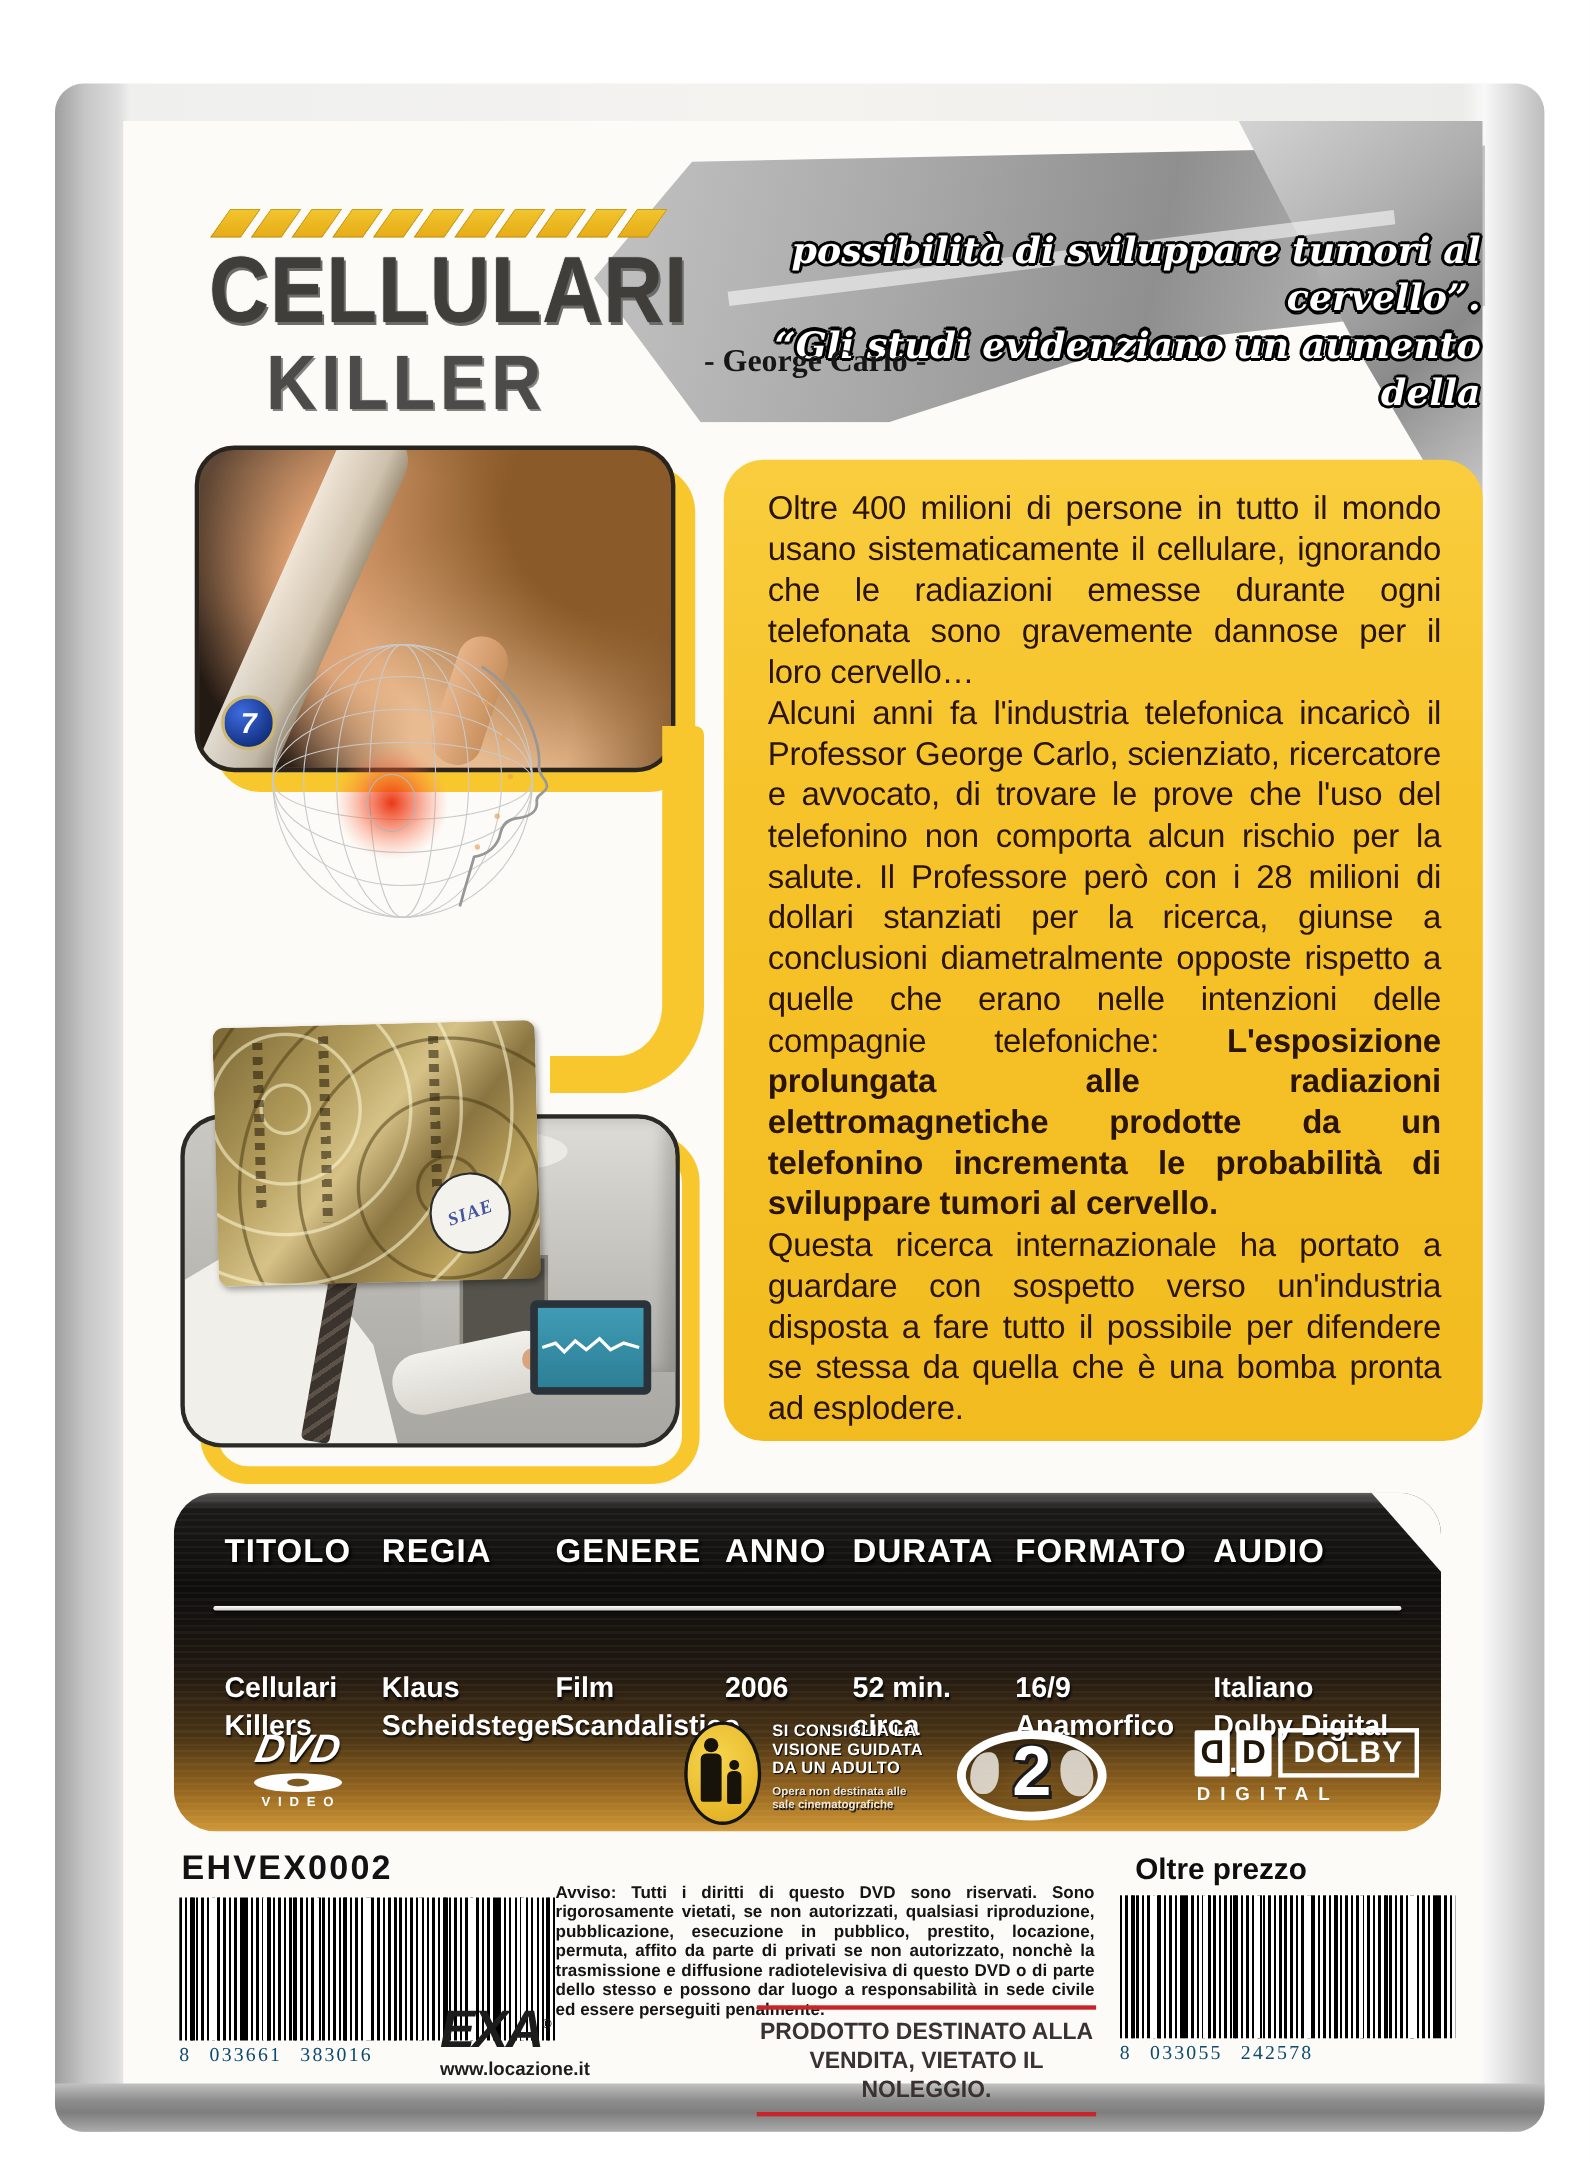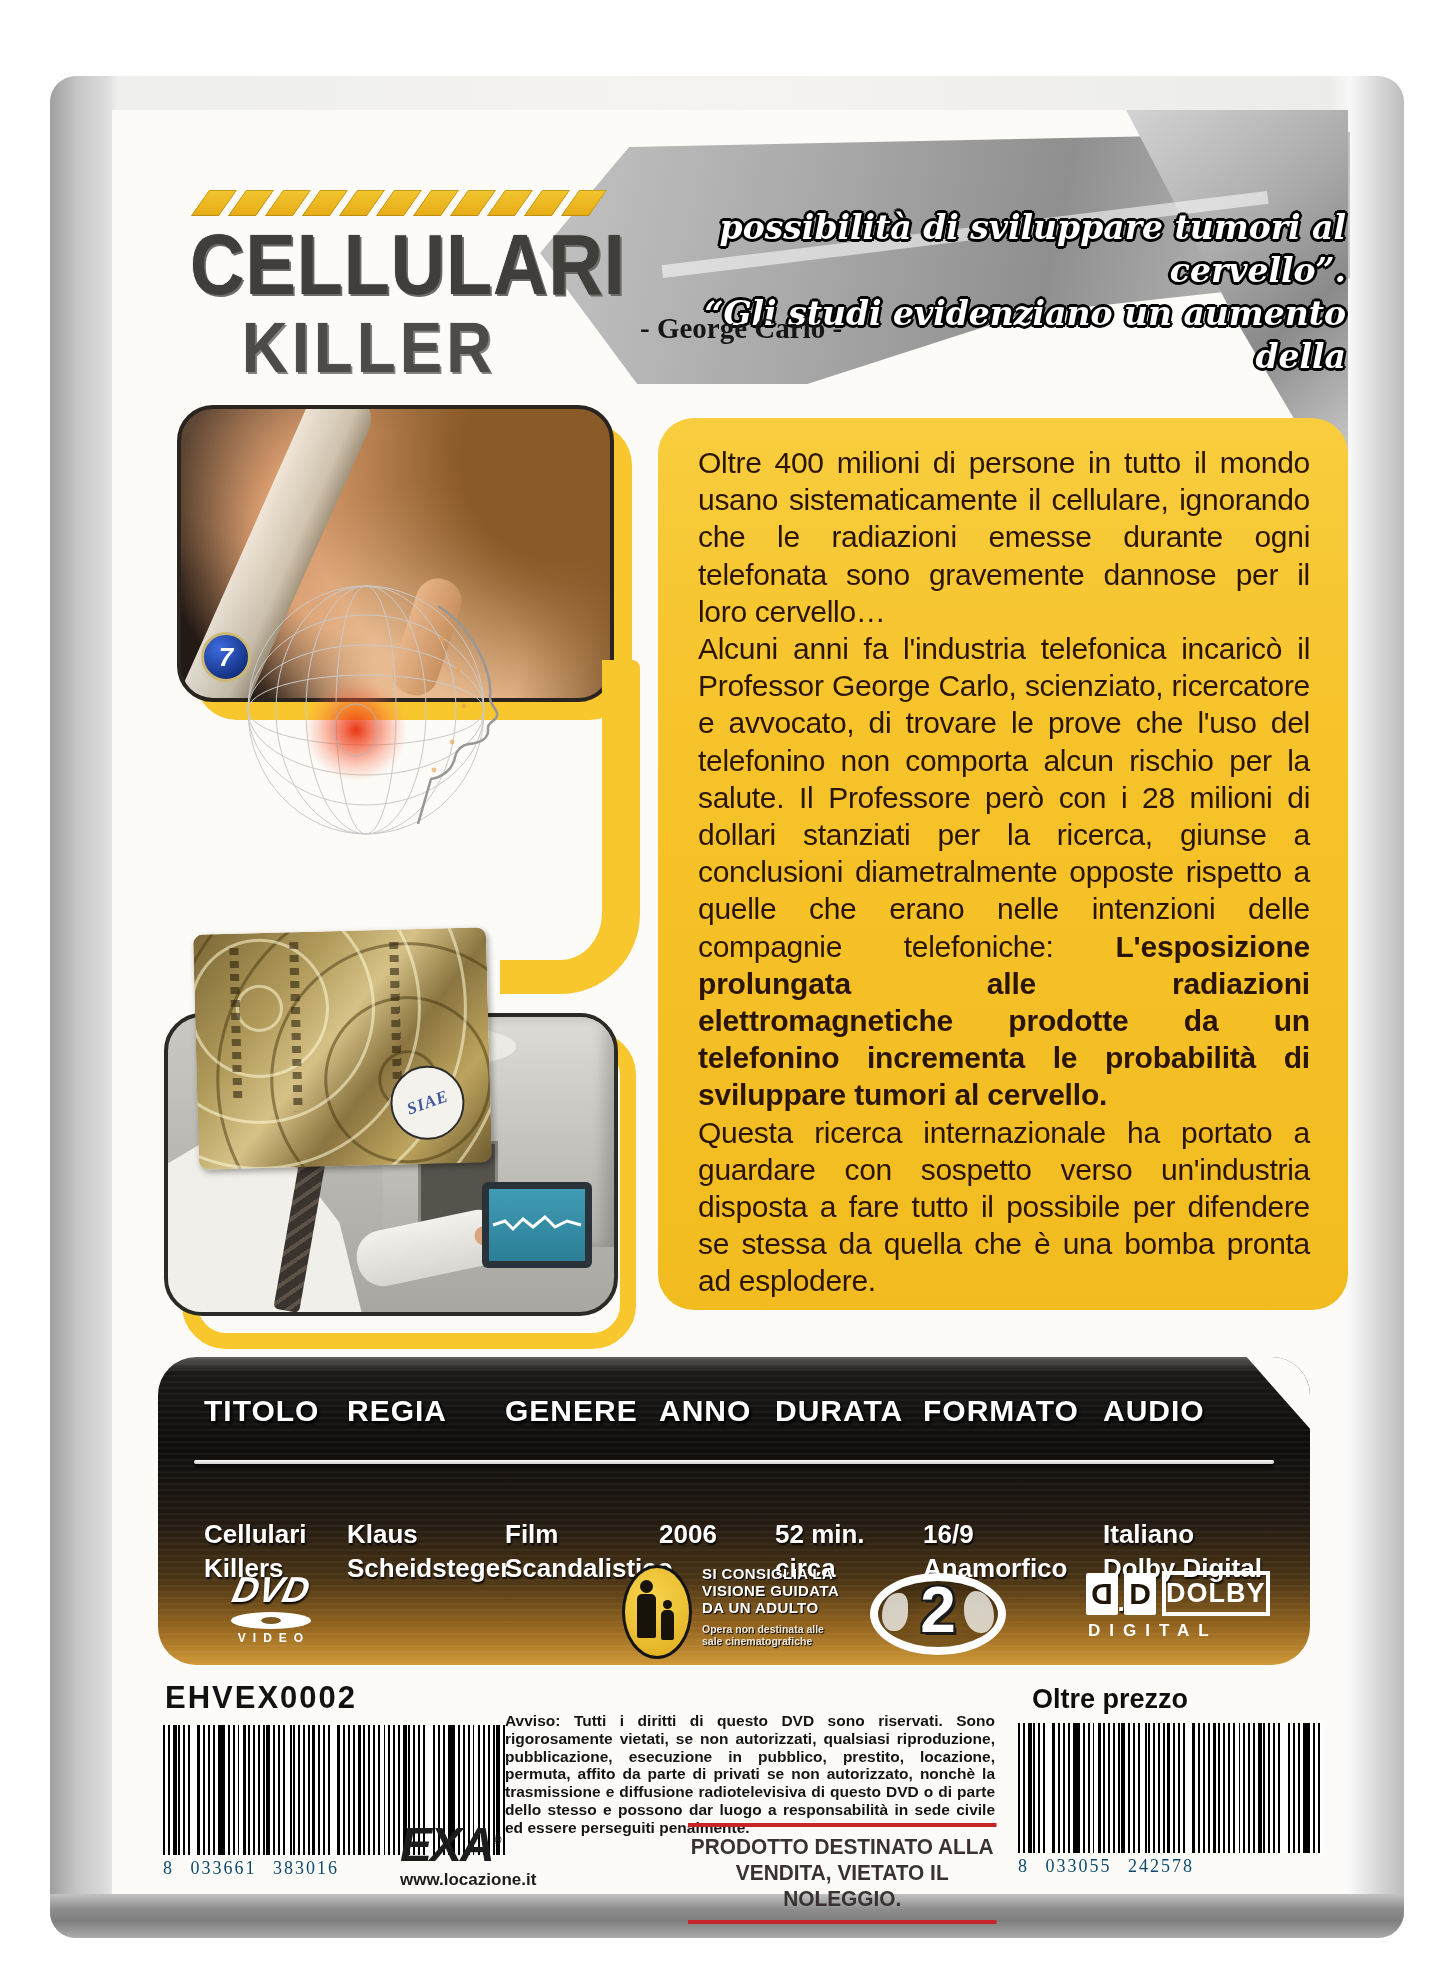--- a/index.html
+++ b/index.html
@@ -146,21 +146,21 @@
     border-radius:50%;box-sizing:border-box;background:radial-gradient(rgba(30,22,10,.15),rgba(0,0,0,.4));}
   .globe-land{position:absolute;background:#ece9e2;opacity:.85;}
   .globe-num{position:absolute;left:0;top:-8px;width:100%;text-align:center;color:#fff;
     font-size:64px;font-weight:bold;text-shadow:3px 3px 0 #1a1a1a,-2px -2px 0 #1a1a1a,2px -2px 0 #1a1a1a,-2px 2px 0 #1a1a1a;}
   .dolby{position:absolute;left:928px;top:214px;width:300px;}
   .dolby-row{display:flex;align-items:center;gap:6px;}
   .dbox{width:32px;height:42px;background:#fff;border-radius:2px;display:flex;align-items:center;
     justify-content:center;color:#201608;font-weight:bold;font-size:30px;}
   .dd-left{transform:scaleX(-1);}
   .dolby-word{border:4px solid #fff;color:#fff;font-weight:bold;font-size:27px;letter-spacing:1px;
-    padding:3px 0;}
+    padding:3px 10px;}
   .dolby-digital{color:#fff;font-weight:bold;font-size:17px;letter-spacing:9px;margin-top:5px;padding-left:2px;}
 
   
   .catalog{left:165px;top:1660px;font-size:31px;font-weight:bold;letter-spacing:2px;color:#121212;}
   .barcode{background-color:#fff;background-image:
     repeating-linear-gradient(90deg,rgba(255,255,255,0) 0 29px,#fff 29px 33px,rgba(255,255,255,0) 33px 47px),
     repeating-linear-gradient(90deg,rgba(0,0,0,0) 0 11px,#000 11px 14px,rgba(0,0,0,0) 14px 23px),
     repeating-linear-gradient(90deg,#000 0 2px,#fff 2px 5px);}
   .bc-left{left:163px;top:1705px;width:345px;height:130px;}
   .bc-right{left:1018px;top:1703px;width:305px;height:130px;}

